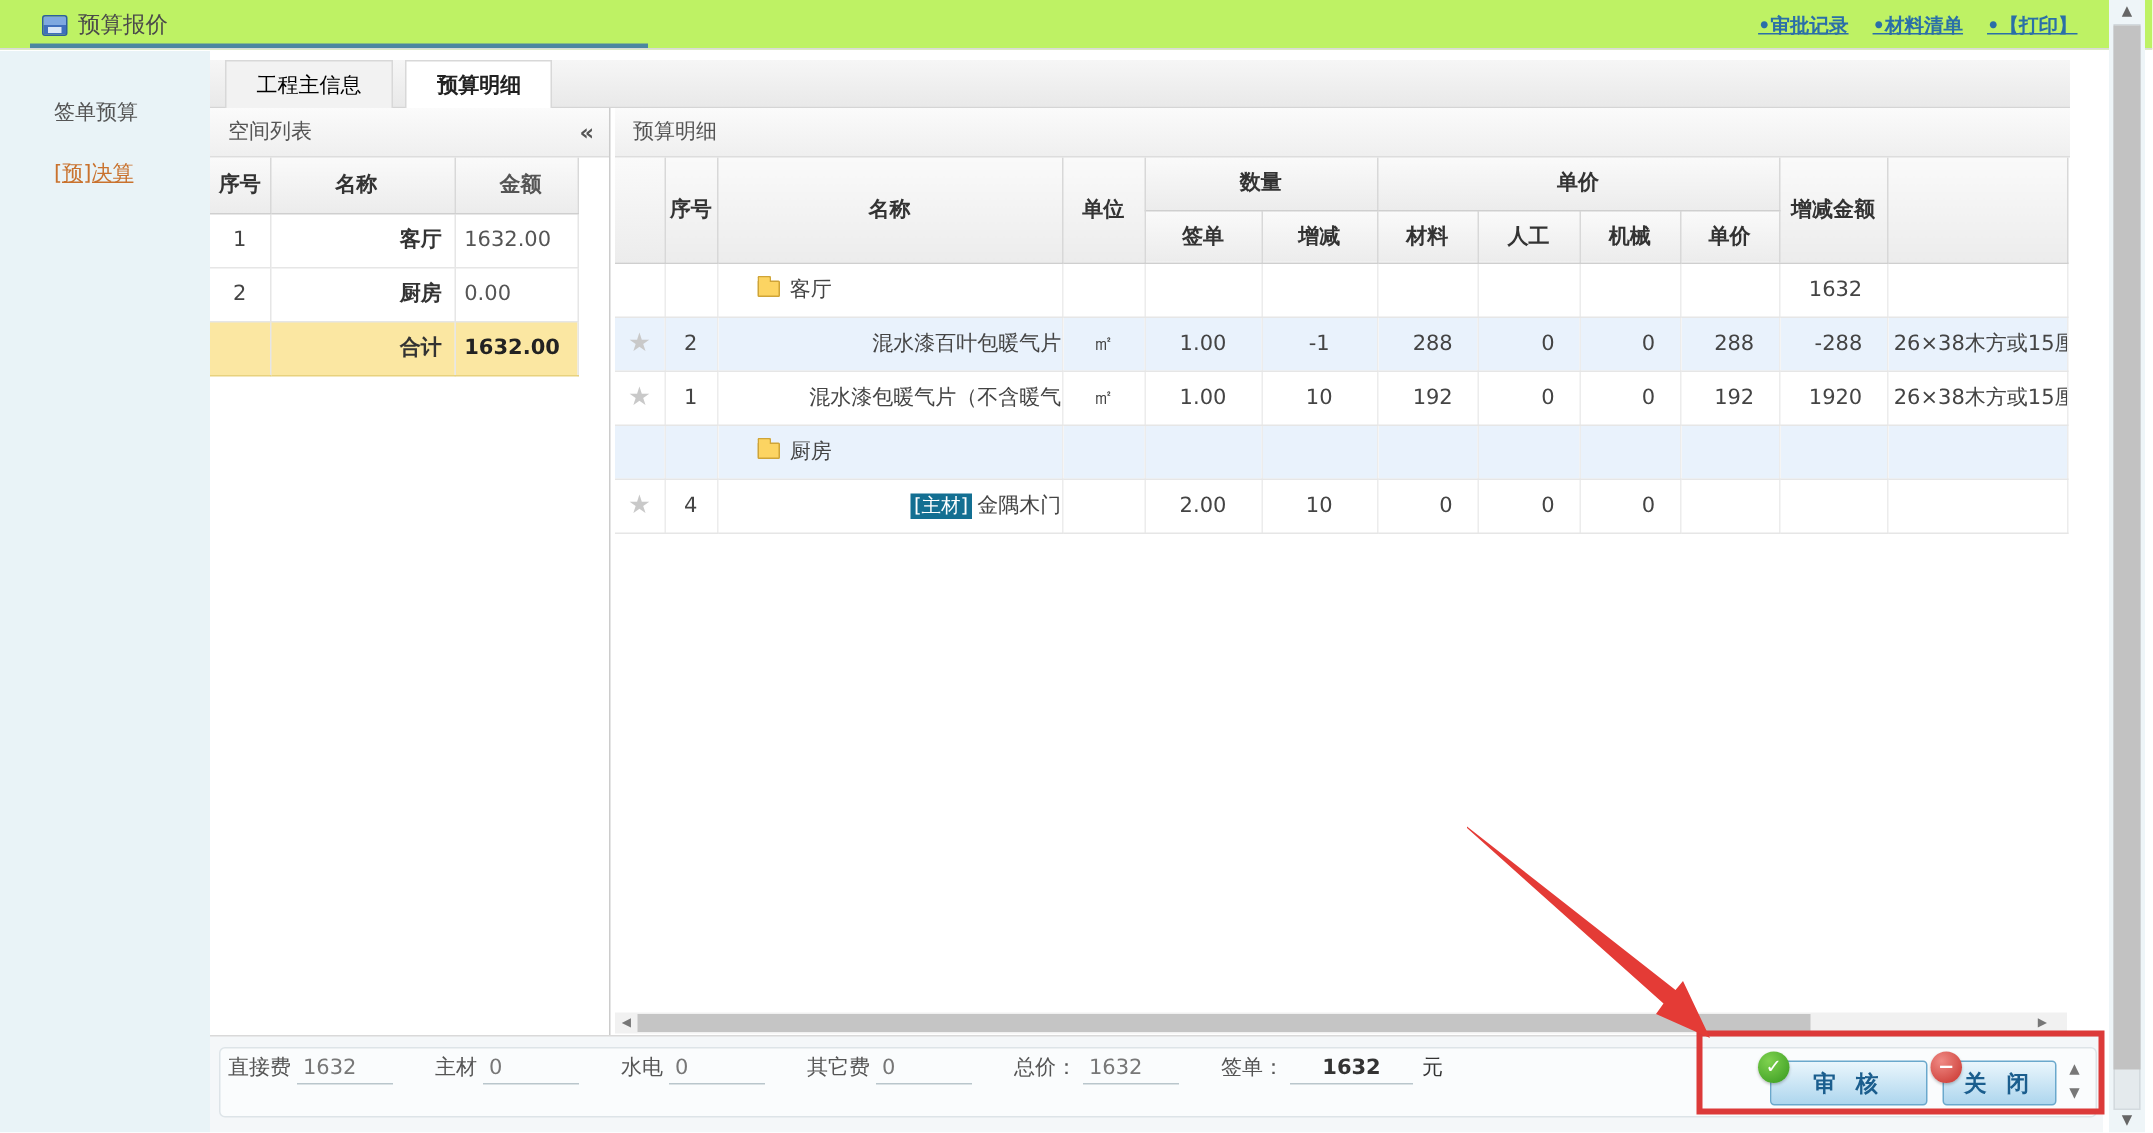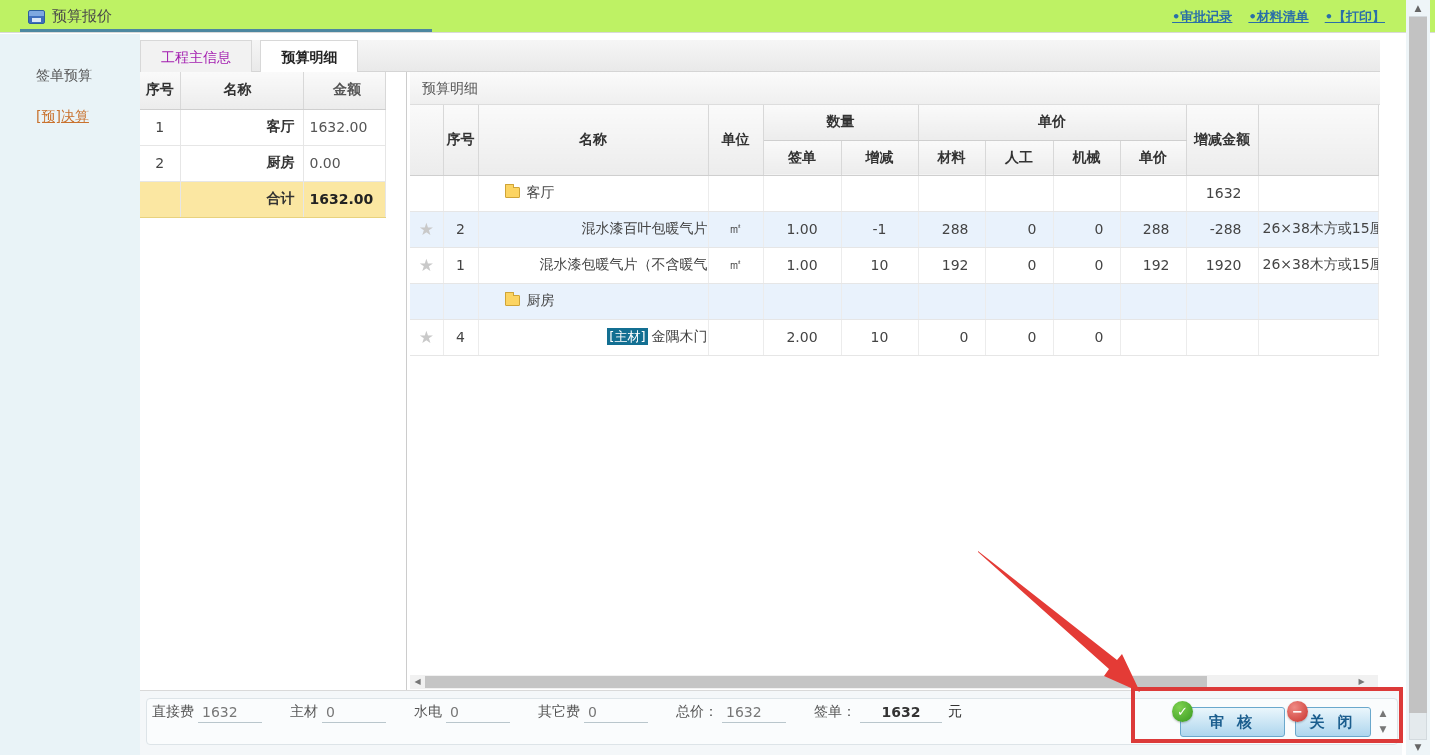--- a/index.html
+++ b/index.html
@@ -27,21 +27,21 @@
     border:1px solid #c9d9de; border-right:none; display:flex; align-items:center; }
   .side-item-box .side-link { margin-left:14px; color:#2d7cb5; text-decoration:underline; cursor:pointer; }
 
   
   .content { position:absolute; left:140px; top:34px; width:1260px; height:721px; background:#fff; }
 
   
   .tabbar { position:absolute; left:0; top:6px; width:1240px; height:32px;
     background:linear-gradient(#f6f6f6,#e9e9e9); border-bottom:1px solid #d5d5d5; }
   .tab { display:inline-block; height:32px; line-height:32px; padding:0 20px; font-size:14px;
-    color:#a21caf; cursor:pointer; border:1px solid #d8d8d8; border-bottom:none; background:#f2f2f2; }
+    color:#000000; cursor:pointer; border:1px solid #d8d8d8; border-bottom:none; background:#f2f2f2; margin-left:10px; }
   .tab.active { background:#fff; color:#222; font-weight:bold; margin-left:4px; position:relative; z-index:2; }
 
   
   .panel-left { position:absolute; left:0; top:38px; width:267px; height:618px; border-right:1px solid #ccc; background:#fff; }
   .panel-right { position:absolute; left:270px; top:38px; width:970px; height:618px; background:#fff; }
   .panel-head { height:33px; line-height:33px; padding-left:12px; color:#555; font-size:14px;
     background:linear-gradient(#fbfbfb,#efefef); border-bottom:1px solid #ddd; position:relative; }
   .collapse { position:absolute; right:10px; top:0; color:#555; font-weight:bold; cursor:pointer; font-size:15px; }
 
   
@@ -138,20 +138,24 @@
 </div>
 
 <div class="content">
 
   <div class="tabbar">
     <span class="tab">工程主信息</span>
     <span class="tab active">预算明细</span>
   </div>
 
   <div class="panel-left">
+    <div class="panel-head">
+      <span>空间列表</span>
+      <span class="collapse">«</span>
+    </div>
     <table class="space-table">
       <thead>
         <tr>
           <th class="c-seq">序号</th>
           <th class="c-name" style="text-align:center;">名称</th>
           <th class="c-amt" style="text-align:center;">金额</th>
         </tr>
       </thead>
       <tbody>
         <tr>

